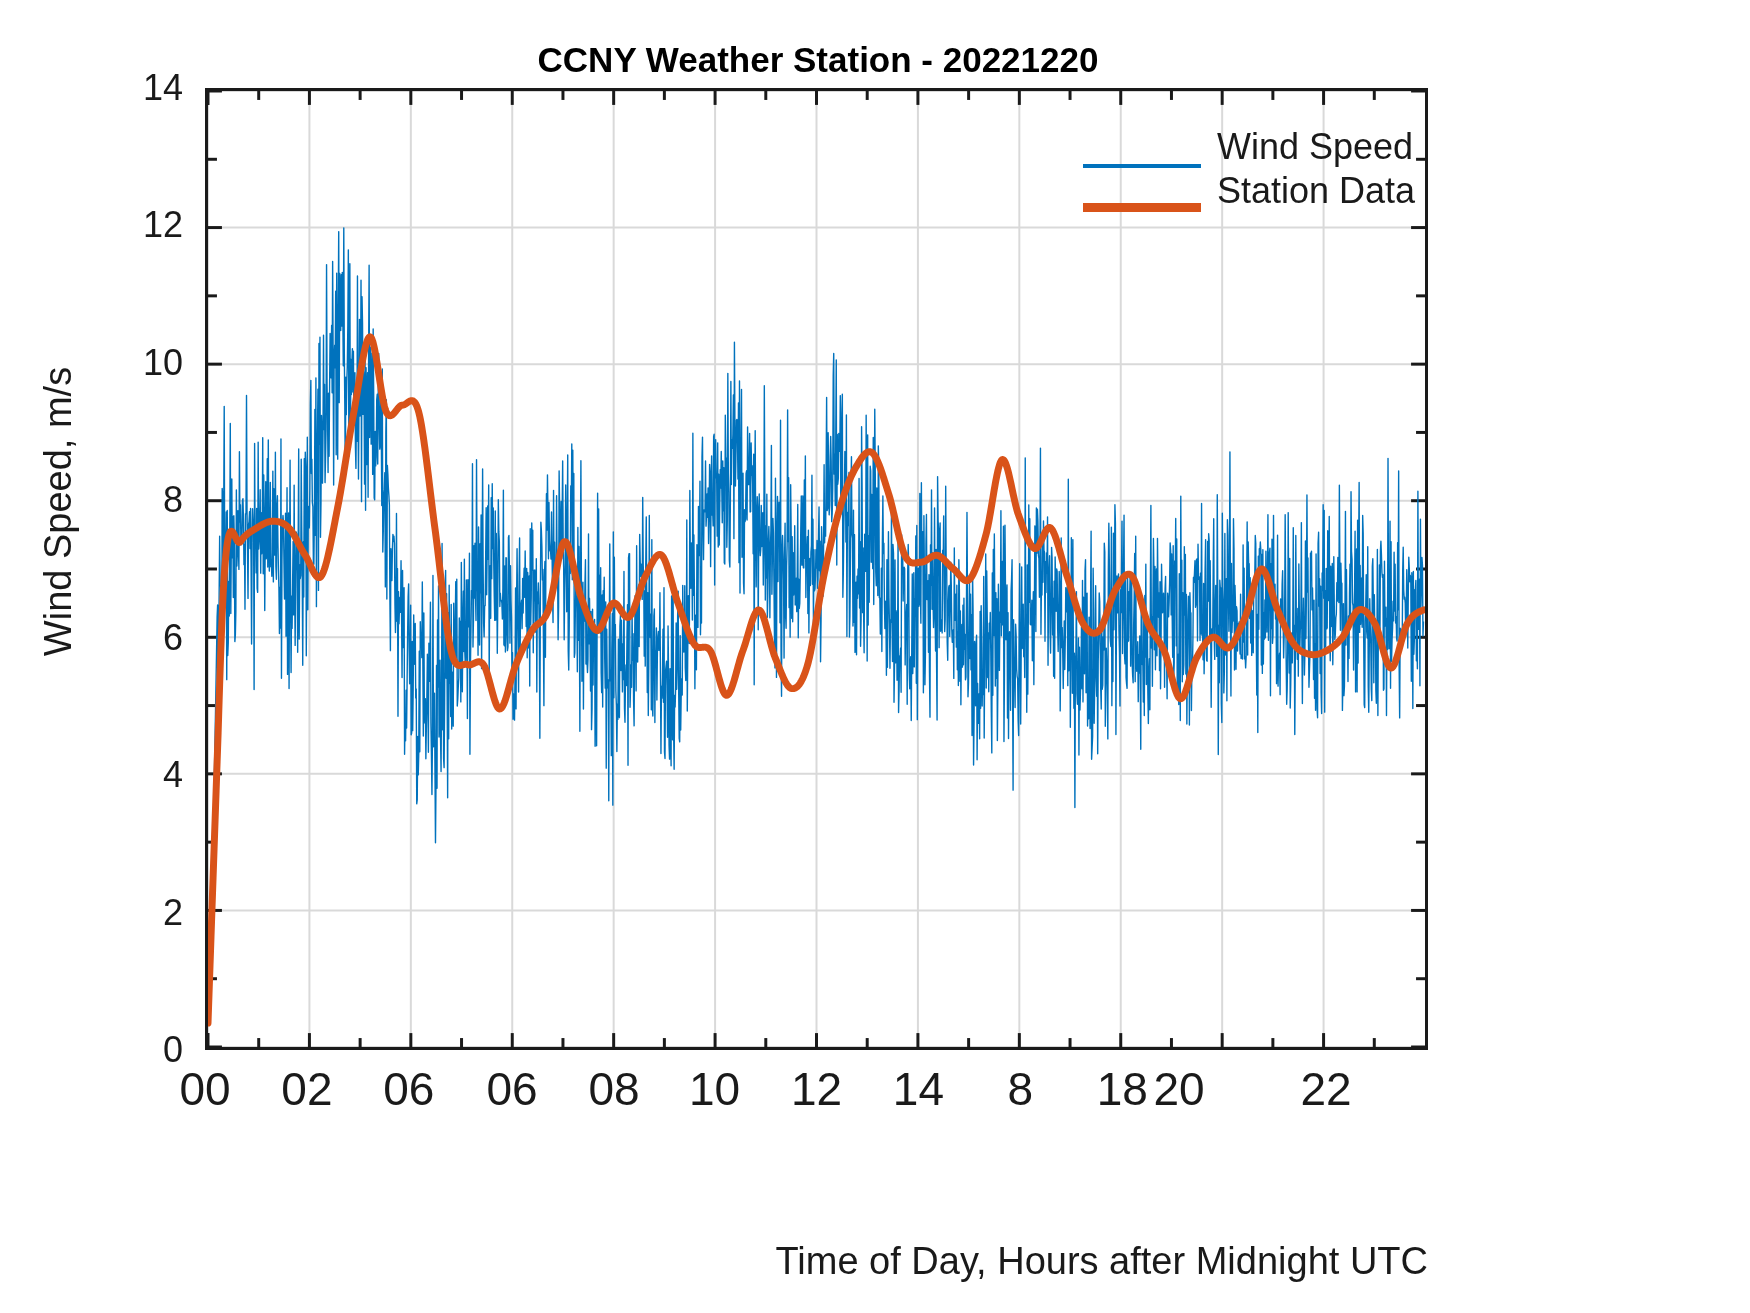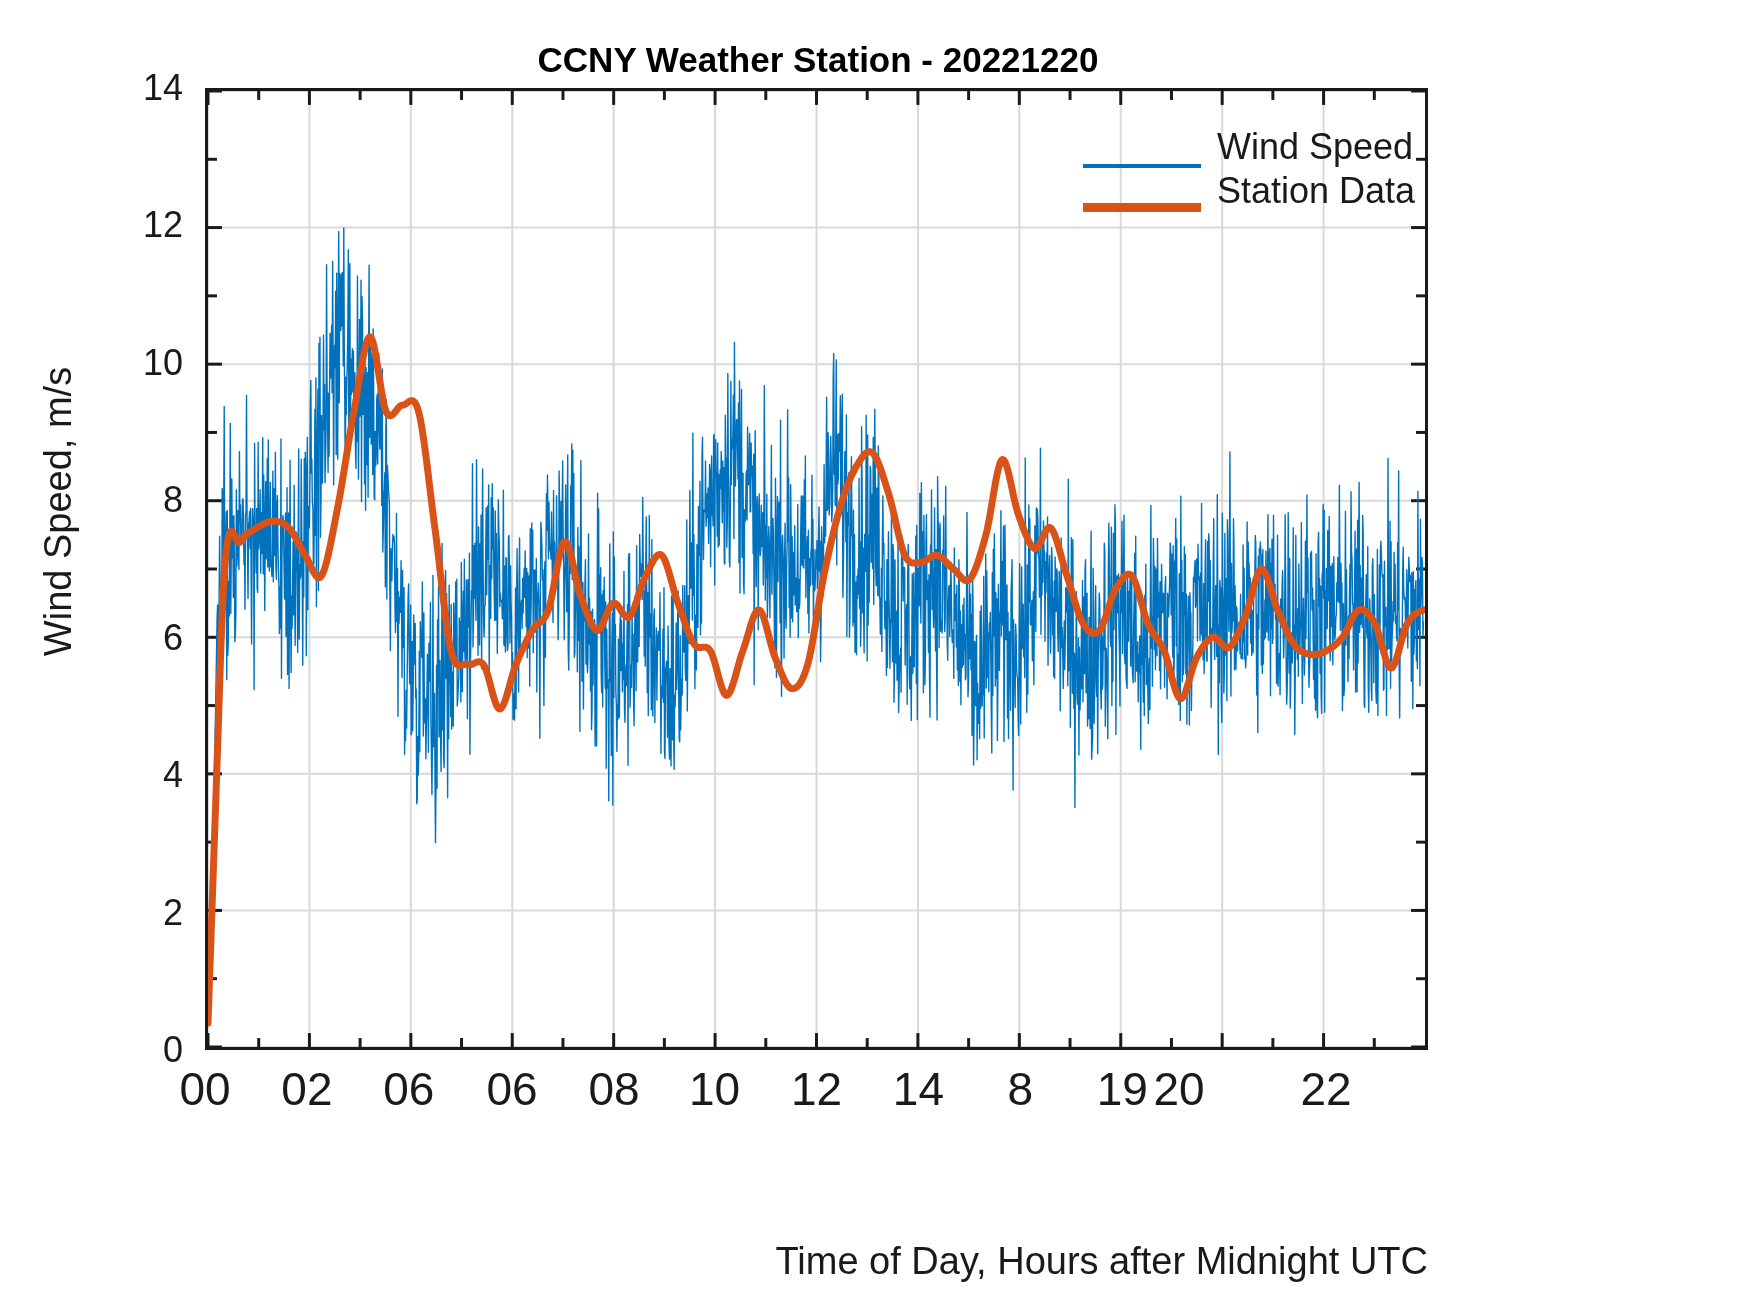--- a/index.html
+++ b/index.html
@@ -160,21 +160,21 @@
   <div id="xtick-labels">
       <div class="xtick-label" style="left: 0px;">00</div>
       <div class="xtick-label" style="left: 101.917px;">02</div>
       <div class="xtick-label" style="left: 203.833px;">06</div>
       <div class="xtick-label" style="left: 307px;">06</div>
       <div class="xtick-label" style="left: 409px;">08</div>
       <div class="xtick-label" style="left: 509.583px;">10</div>
       <div class="xtick-label" style="left: 611.5px;">12</div>
       <div class="xtick-label" style="left: 713.417px;">14</div>
       <div class="xtick-label" style="left: 815.333px;">8</div>
-      <div class="xtick-label" style="left: 917.25px;">19</div>
+      <div class="xtick-label" style="left: 917.25px;">18</div>
       <div class="xtick-label" style="left: 974px;">20</div>
       <div class="xtick-label" style="left: 1121.08px;">22</div>
     </div>
 
   <div id="plot-box">
     <svg id="plot-svg" viewBox="0 0 1223 962" preserveAspectRatio="none">
       <g id="grid-group">
           <line x1="0" y1="0" x2="0" y2="962" class="gridline"></line>
           <line x1="101.91666666666666" y1="0" x2="101.91666666666666" y2="962" class="gridline"></line>
           <line x1="203.83333333333331" y1="0" x2="203.83333333333331" y2="962" class="gridline"></line>

